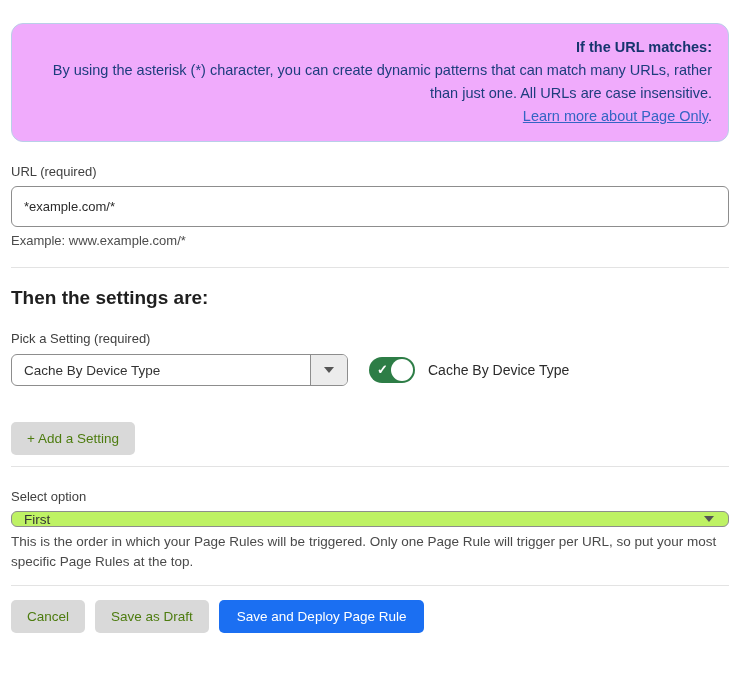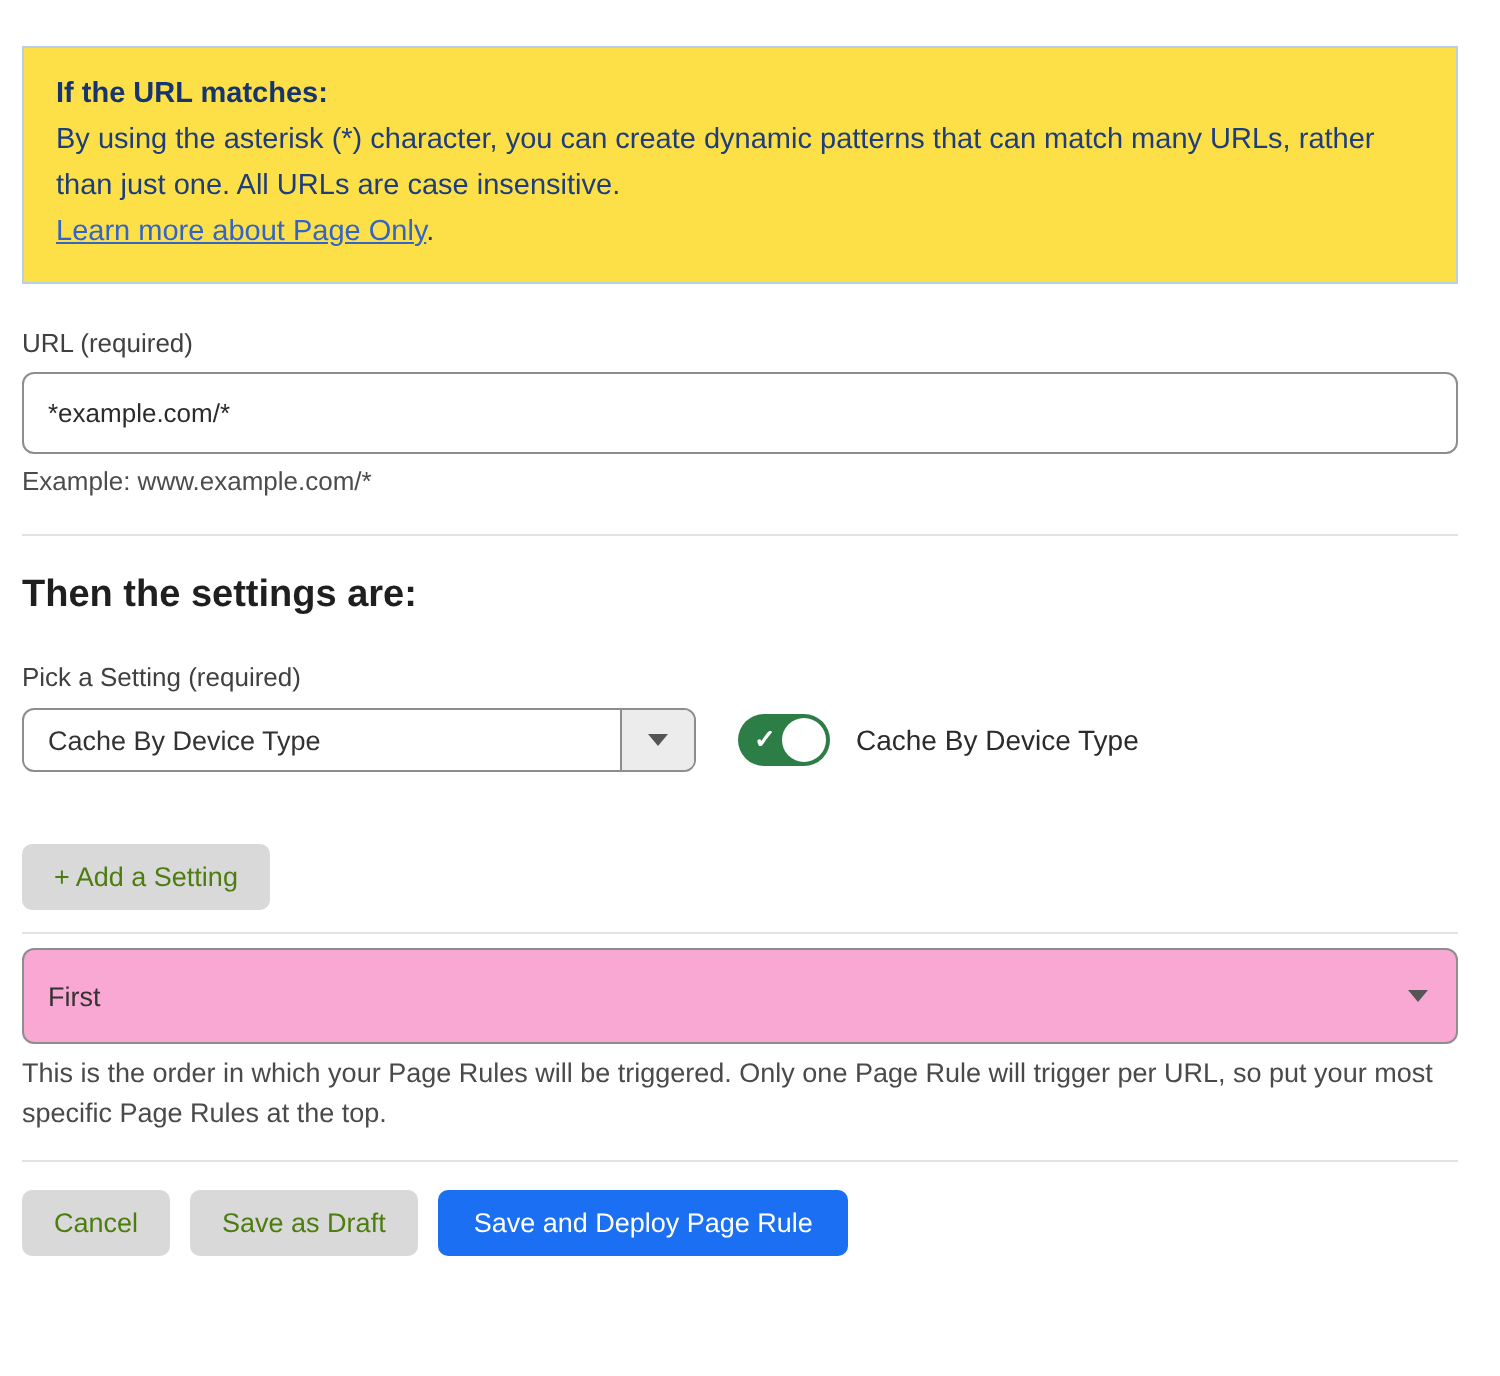--- a/index.html
+++ b/index.html
@@ -17,27 +17,28 @@
   .page-title {
     font-size: 20px;
     font-weight: bold;
     color: #2b2b2b;
     letter-spacing: .1px;
     margin-top: 2px;
   }
   
   .info-box {
     margin-top: 15px;
-    background: #fde047;
+    background: #f0abfc;
     border: 1px solid #b9cfe8;
-    border-radius: 0;
+    border-radius: 12px;
     padding: 12px 16px 13px 16px;
     font-size: 14.5px;
     line-height: 23px;
     color: #1d3d7d;
+    text-align: right;
   }
   .info-heading {
     font-weight: bold;
     color: #16356e;
   }
   .info-link {
     color: #3464c4;
     text-decoration: underline;
     cursor: pointer;
   }
@@ -166,24 +167,24 @@
   .btn-primary {
     background: #1b6ff2;
     color: #ffffff;
     padding: 9px 18px;
   }
   .add-setting-btn { margin-top: 36px; }
   
   .wide-select {
     margin-top: 7px;
     width: 100%;
-    height: 48px;
+    height: 16px;
     border: 1px solid #8d8d8d;
     border-radius: 6px;
-    background: #f9a8d4;
+    background: #bef264;
     display: flex;
     align-items: center;
     justify-content: space-between;
     padding: 0 14px 0 12px;
     cursor: pointer;
   }
   .wide-select .select-value { padding-left: 0; }
   .order-help {
     margin-top: 5px;
     font-size: 13.5px;
@@ -231,20 +232,21 @@
       <span class="toggle-knob"></span>
     </div>
     <span class="toggle-label">Cache By Device Type</span>
   </div>
 
   <button class="btn btn-gray add-setting-btn">+ Add a Setting</button>
 
   <hr class="divider" style="margin-top: 11px;">
 
 
+  <div class="field-label">Select option</div>
 
   <div class="wide-select">
     <div class="select-value">First</div>
     <span class="caret-down"></span>
   </div>
 
   <div class="order-help">This is the order in which your Page Rules will be triggered. Only one Page Rule will trigger per URL, so put your most specific Page Rules at the top.</div>
 
   <hr class="divider" style="margin-top: 13px;">
 

